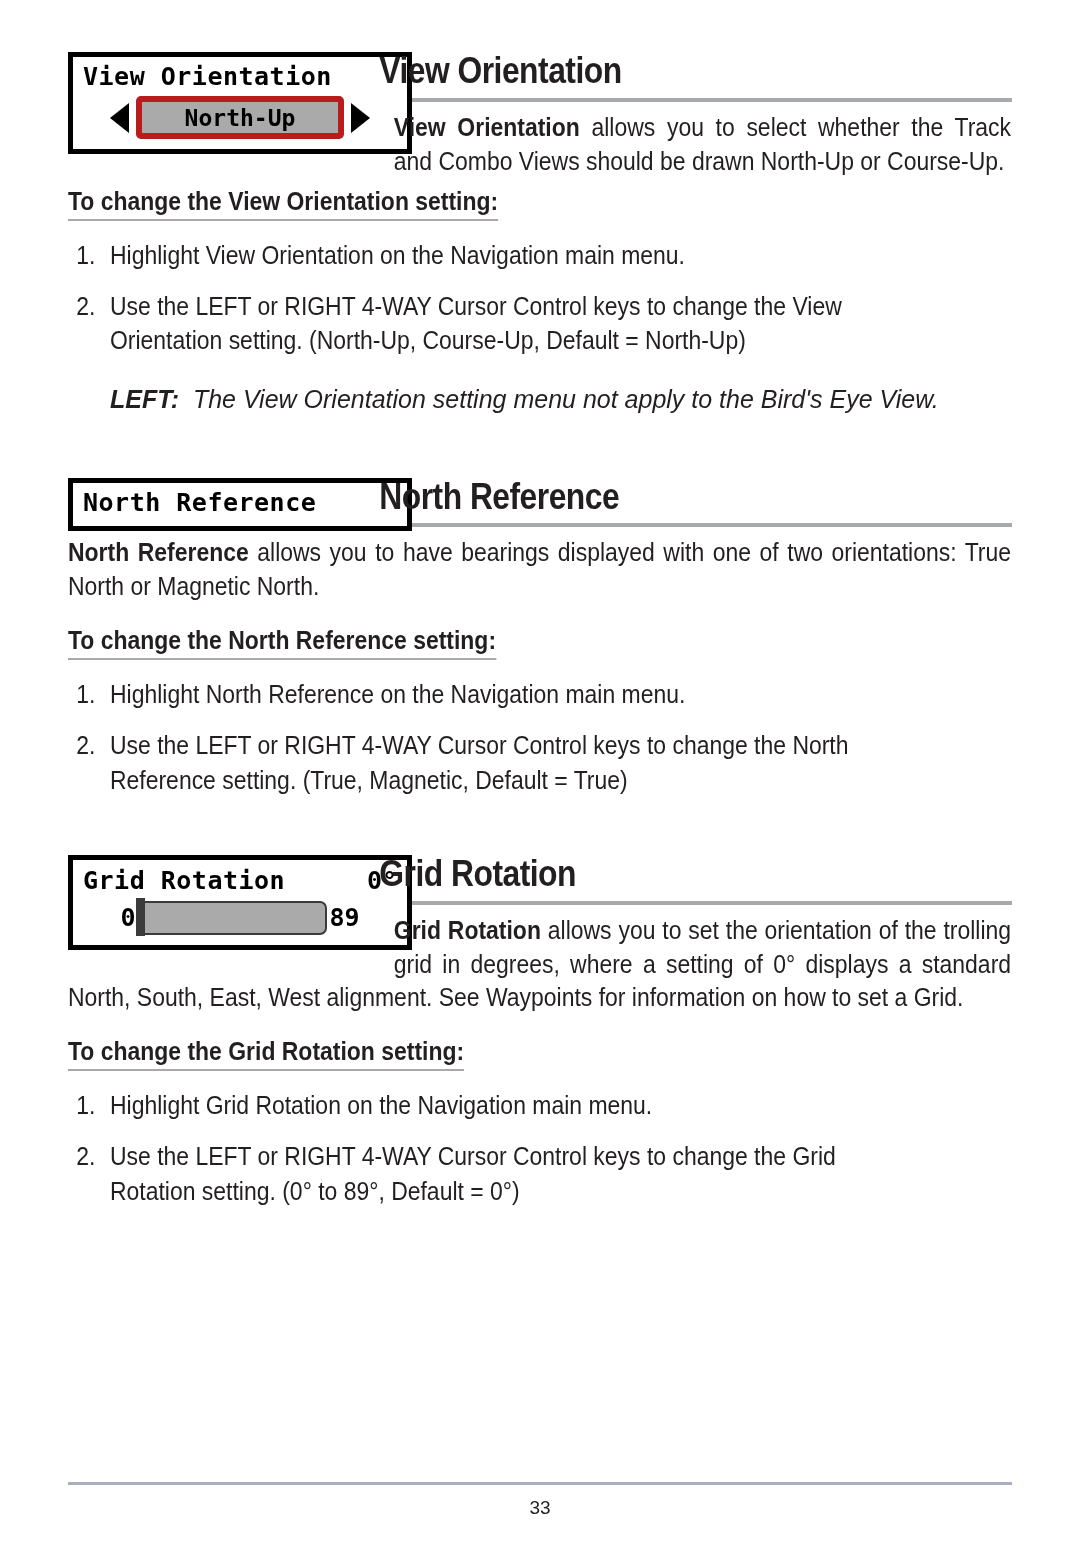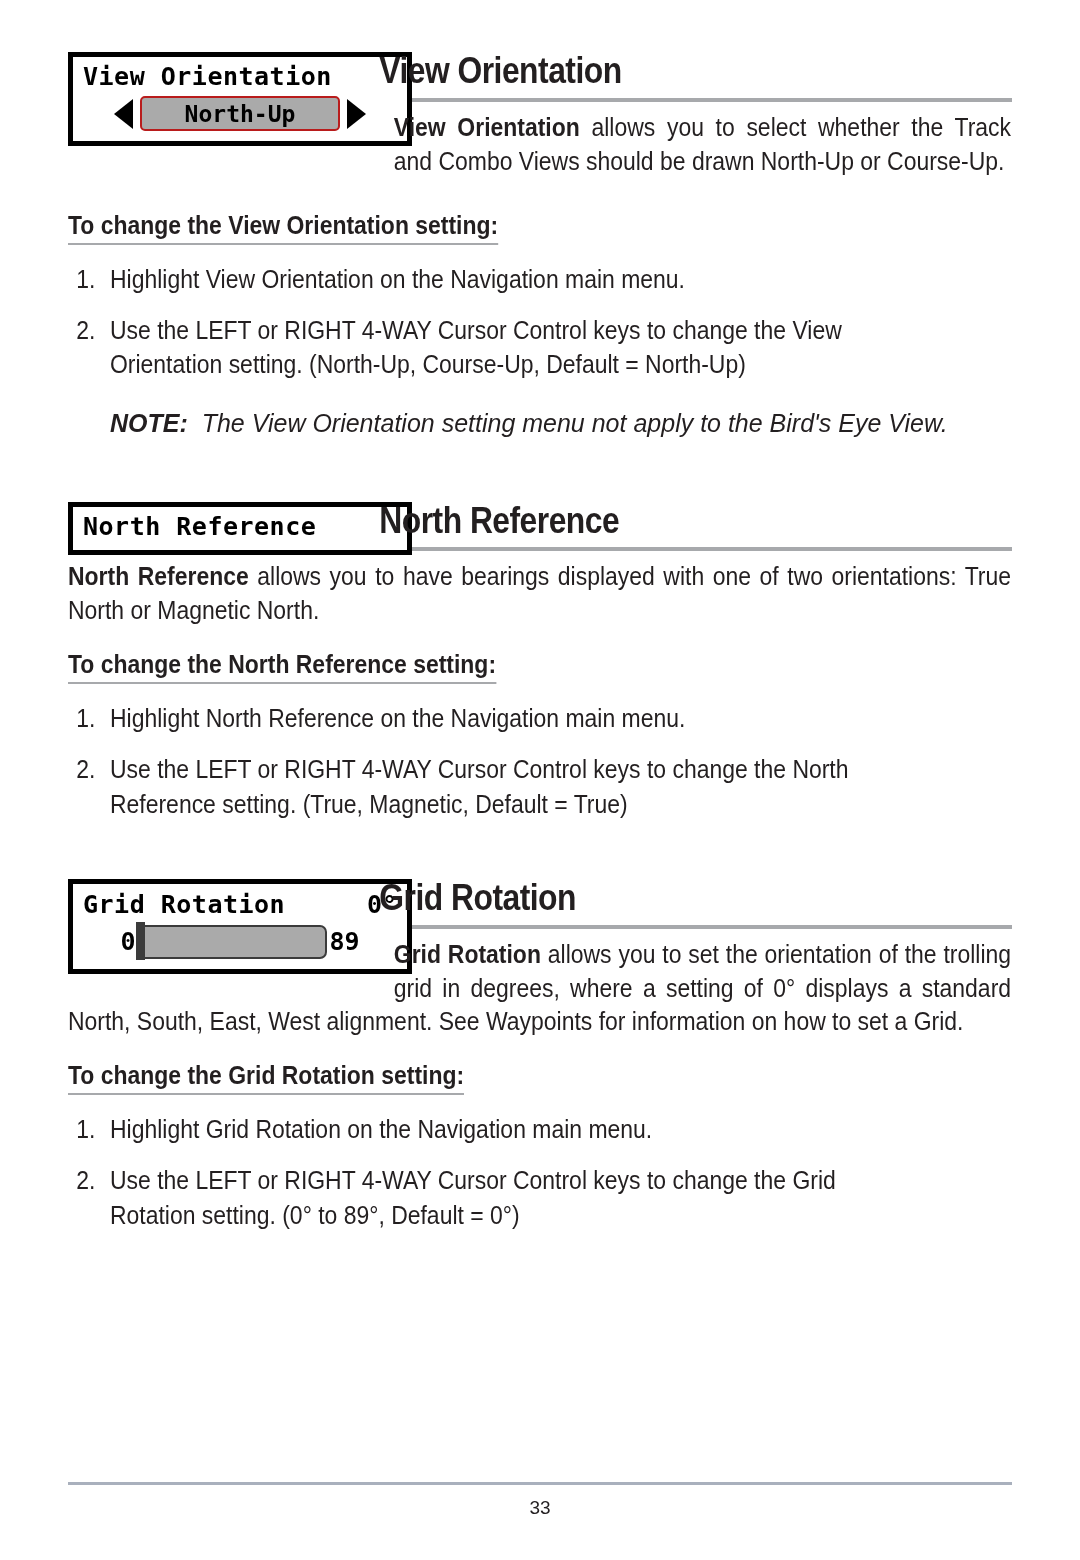--- a/index.html
+++ b/index.html
@@ -74,21 +74,21 @@
     border-top: 15px solid transparent;
     border-bottom: 15px solid transparent;
   }
   .arrow-left  { border-right: 19px solid #000000; }
   .arrow-right { border-left: 19px solid #000000; }
   .lcd-valuebox {
     flex: 0 0 auto;
     width: 196px;
     height: 31px;
     background: #aaaaaa;
-    border: 2px solid #b91c1c;
+    border: 6px solid #b91c1c;
     border-radius: 5px;
     display: flex;
     align-items: center;
     justify-content: center;
     font-family: "DejaVu Sans Mono", monospace;
     font-weight: bold;
     font-size: 23px;
     color: #000000;
   }
   
@@ -241,37 +241,37 @@
         </div>
       </div>
 
       <h2 class="sec-head">View Orientation</h2>
       <div class="head-rule"></div>
 
       <p class="para"><b>View Orientation</b><span> allows you to select whether the Track and Combo Views should be drawn North-Up or Course-Up.</span></p>
 
       <div class="clearfix"></div>
 
-      <div style="margin-top:32px;">
+      <div style="margin-top:8px;">
         <span class="subhead">To change the View Orientation setting:</span>
       </div>
 
       <ol class="olist">
         <li class="olitem">
           <span class="olnum">1.</span>
           <span class="oltext">Highlight View Orientation on the Navigation main menu.</span>
         </li>
         <li class="olitem">
           <span class="olnum">2.</span>
           <span class="oltext">Use the LEFT or RIGHT 4-WAY Cursor Control keys to change the View Orientation setting. (North-Up, Course-Up, Default = North-Up)</span>
         </li>
       </ol>
 
       <div style="margin-top:26px; margin-left:42px;">
-        <span class="note"><b>NOTE:</b>&nbsp; <span>The View Orientation setting menu not apply to the Bird's Eye View.</span></span>
+        <span class="note"><b>LEFT:</b>&nbsp; <span>The View Orientation setting menu not apply to the Bird's Eye View.</span></span>
       </div>
     </div>
 
     <div class="block" style="margin-top:62px;">
       <div class="lcd">
         <div class="lcd-titlerow">
           <span class="lcd-title">North Reference</span>
         </div>
       </div>
 

